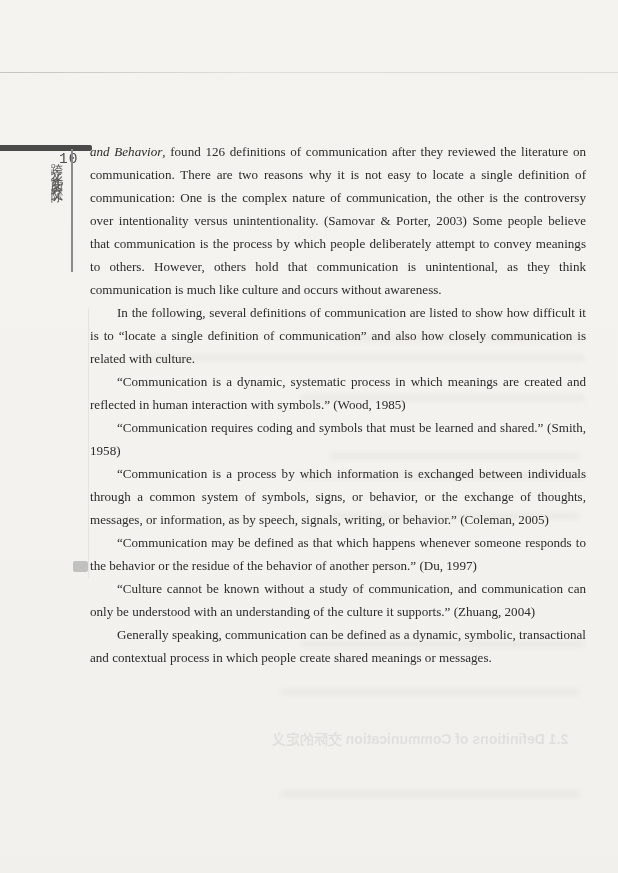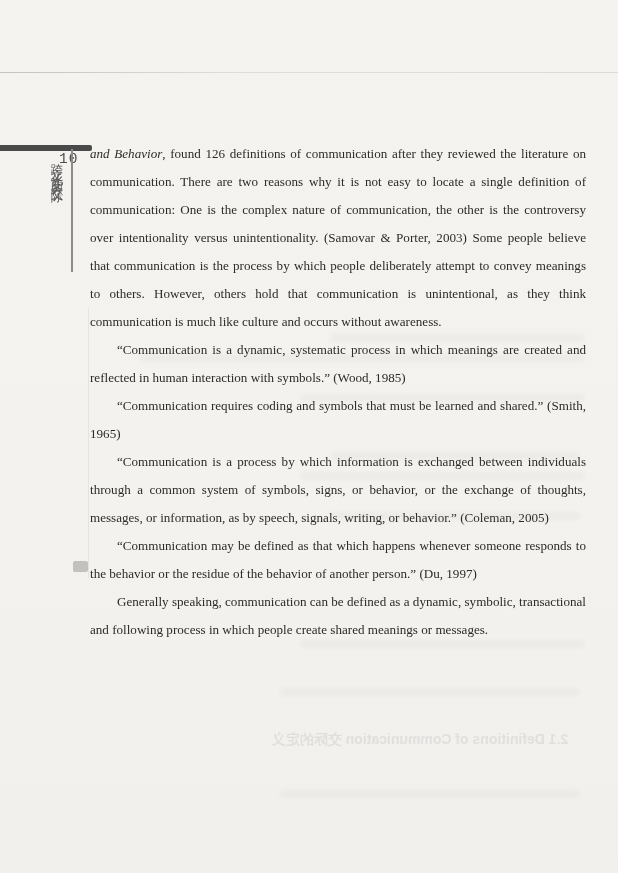--- a/index.html
+++ b/index.html
@@ -33,21 +33,21 @@
     font-family:"DejaVu Sans", sans-serif;
     font-size:12.5px; letter-spacing:4.5px; color:#565656;
   }
   .vertical-rule {
     position:absolute; left:71px; top:149px; width:1.5px; height:123px;
     background:#8b8b8b;
   }
   
   .text-column {
     position:absolute; left:90px; top:140px; width:496px;
-    color:#2d2b29; font-size:13.1px; line-height:28px;
+    color:#2d2b29; font-size:13.1px; line-height:23px;
     text-align:justify;
   }
   .text-column p { margin:0; }
   .text-column p.indent { text-indent:27px; }
   .text-column em { font-style:italic; }
   
   .ghost-heading {
     position:absolute; left:248px; top:731px; width:344px;
     transform:scaleX(-1);
     font-family:"Liberation Sans", sans-serif; font-weight:bold;
@@ -86,25 +86,27 @@
   <div class="header-bar"></div>
 
   <div class="page-number">10</div>
 
   <div class="book-title-vertical">跨文化商务交际</div>
 
   <div class="vertical-rule"></div>
 
   <div class="text-column">
       <p class=""><em>and Behavior</em><span>, found 126 definitions of communication after they reviewed the literature on communication. There are two reasons why it is not easy to locate a single definition of communication: One is the complex nature of communication, the other is the controversy over intentionality versus unintentionality. (Samovar &amp; Porter, 2003) Some people believe that communication is the process by which people deliberately attempt to convey meanings to others. However, others hold that communication is unintentional, as they think communication is much like culture and occurs without awareness.</span></p>
+      <p class="indent">In the following, several definitions of communication are listed to show how difficult it is to “locate a single definition of communication” and also how closely communication is related with culture.</p>
       <p class="indent">“Communication is a dynamic, systematic process in which meanings are created and reflected in human interaction with symbols.” (Wood, 1985)</p>
-      <p class="indent">“Communication requires coding and symbols that must be learned and shared.” (Smith, 1965)</p>
+      <p class="indent">“Communication requires coding and symbols that must be learned and shared.” (Smith, 1958)</p>
       <p class="indent">“Communication is a process by which information is exchanged between individuals through a common system of symbols, signs, or behavior, or the exchange of thoughts, messages, or information, as by speech, signals, writing, or behavior.” (Coleman, 2005)</p>
       <p class="indent">“Communication may be defined as that which happens whenever someone responds to the behavior or the residue of the behavior of another person.” (Du, 1997)</p>
-      <p class="indent">Generally speaking, communication can be defined as a dynamic, symbolic, transactional and following process in which people create shared meanings or messages.</p>
+      <p class="indent">“Culture cannot be known without a study of communication, and communication can only be understood with an understanding of the culture it supports.” (Zhuang, 2004)</p>
+      <p class="indent">Generally speaking, communication can be defined as a dynamic, symbolic, transactional and contextual process in which people create shared meanings or messages.</p>
     </div>
 
   <div class="ghost-box-rule"></div>
   <div class="ghost-line g1"></div>
   <div class="ghost-line g2"></div>
   <div class="ghost-line g3"></div>
   <div class="ghost-line g4"></div>
   <div class="ghost-line g5"></div>
   <div class="ghost-line g6"></div>
   <div class="ghost-line g7"></div>

